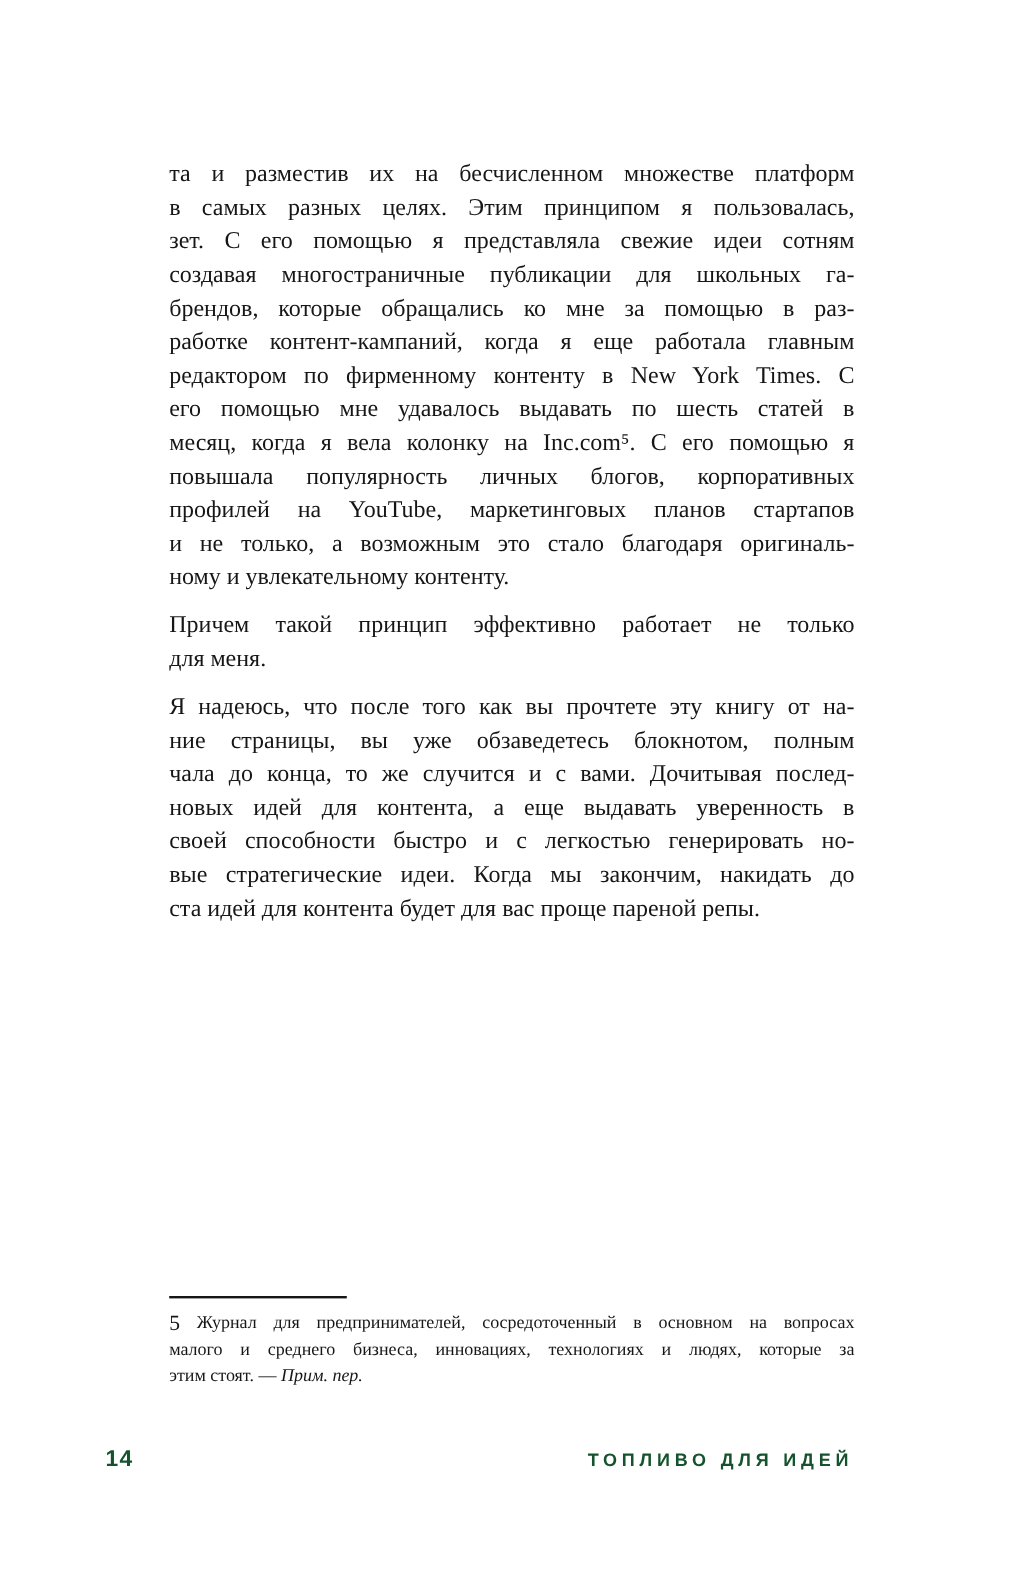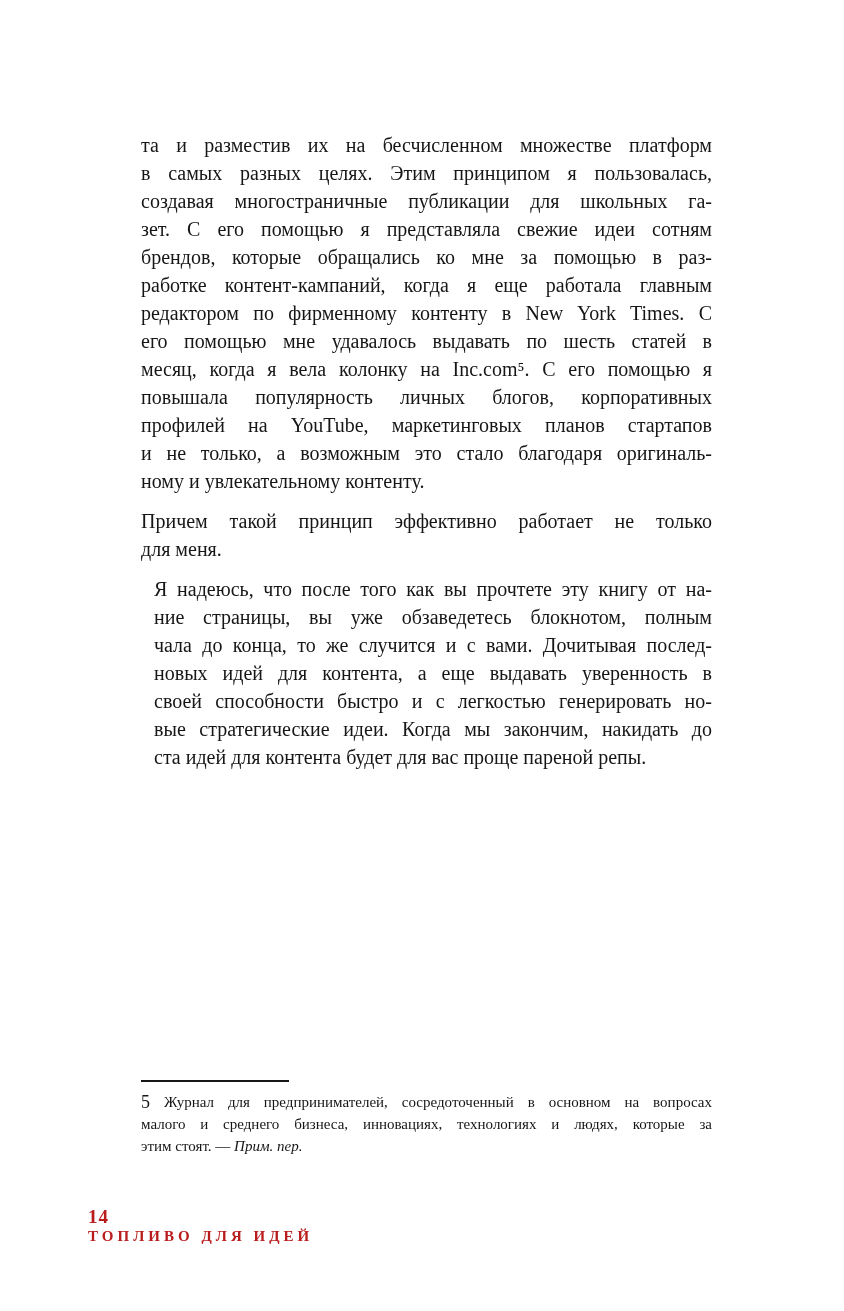--- a/index.html
+++ b/index.html
@@ -18,21 +18,21 @@
   
   .text-block {
     position: absolute;
     left: 141px;
     top: 131px;
     width: 571px;
     font-size: 20px;
     line-height: 28px;
   }
   .paragraph { margin: 0 0 12px 0; }
-  .paragraph:last-child { margin-bottom: 0; margin-left: 13px; }
+  .paragraph:last-child { margin-bottom: 0; }
   .line { text-align: justify; text-align-last: justify; white-space: normal; }
   .line.last { text-align-last: left; }
 
   
   .footnote {
     position: absolute;
     left: 141px;
     top: 1080px;
     width: 571px;
     font-size: 15px;
@@ -51,39 +51,38 @@
 
   
   .footer {
     position: absolute;
     left: 88px;
     right: 133px;
     top: 1206px;
     display: flex;
     justify-content: space-between;
     align-items: baseline;
-    font-family: Liberation Serif, serif;
+    font-family: Liberation Sans, sans-serif;
     font-weight: bold;
-    color: #b91c1c;
-    flex-direction: column;
+    color: #14532d;
   }
   .page-number { font-size: 19px; letter-spacing: 1px; }
   .running-title { font-size: 15px; letter-spacing: 4px; }
 </style>
 </head>
 <body>
 
 <div class="page">
 
   <div class="text-block">
       <div class="paragraph">
         <div class="line">та и разместив их на бесчисленном множестве платформ</div>
         <div class="line">в самых разных целях. Этим принципом я пользовалась,</div>
+        <div class="line">зет. С его помощью я представляла свежие идеи сотням</div>
         <div class="line">создавая многостраничные публикации для школьных га-</div>
-        <div class="line">зет. С его помощью я представляла свежие идеи сотням</div>
         <div class="line">брендов, которые обращались ко мне за помощью в раз-</div>
         <div class="line">работке контент-кампаний, когда я еще работала главным</div>
         <div class="line">редактором по фирменному контенту в New York Times. С</div>
         <div class="line">его помощью мне удавалось выдавать по шесть статей в</div>
         <div class="line">месяц, когда я вела колонку на Inc.com⁵. С его помощью я</div>
         <div class="line">повышала популярность личных блогов, корпоративных</div>
         <div class="line">профилей на YouTube, маркетинговых планов стартапов</div>
         <div class="line">и не только, а возможным это стало благодаря оригиналь-</div>
         <div class="line last">ному и увлекательному контенту.</div>
       </div>

